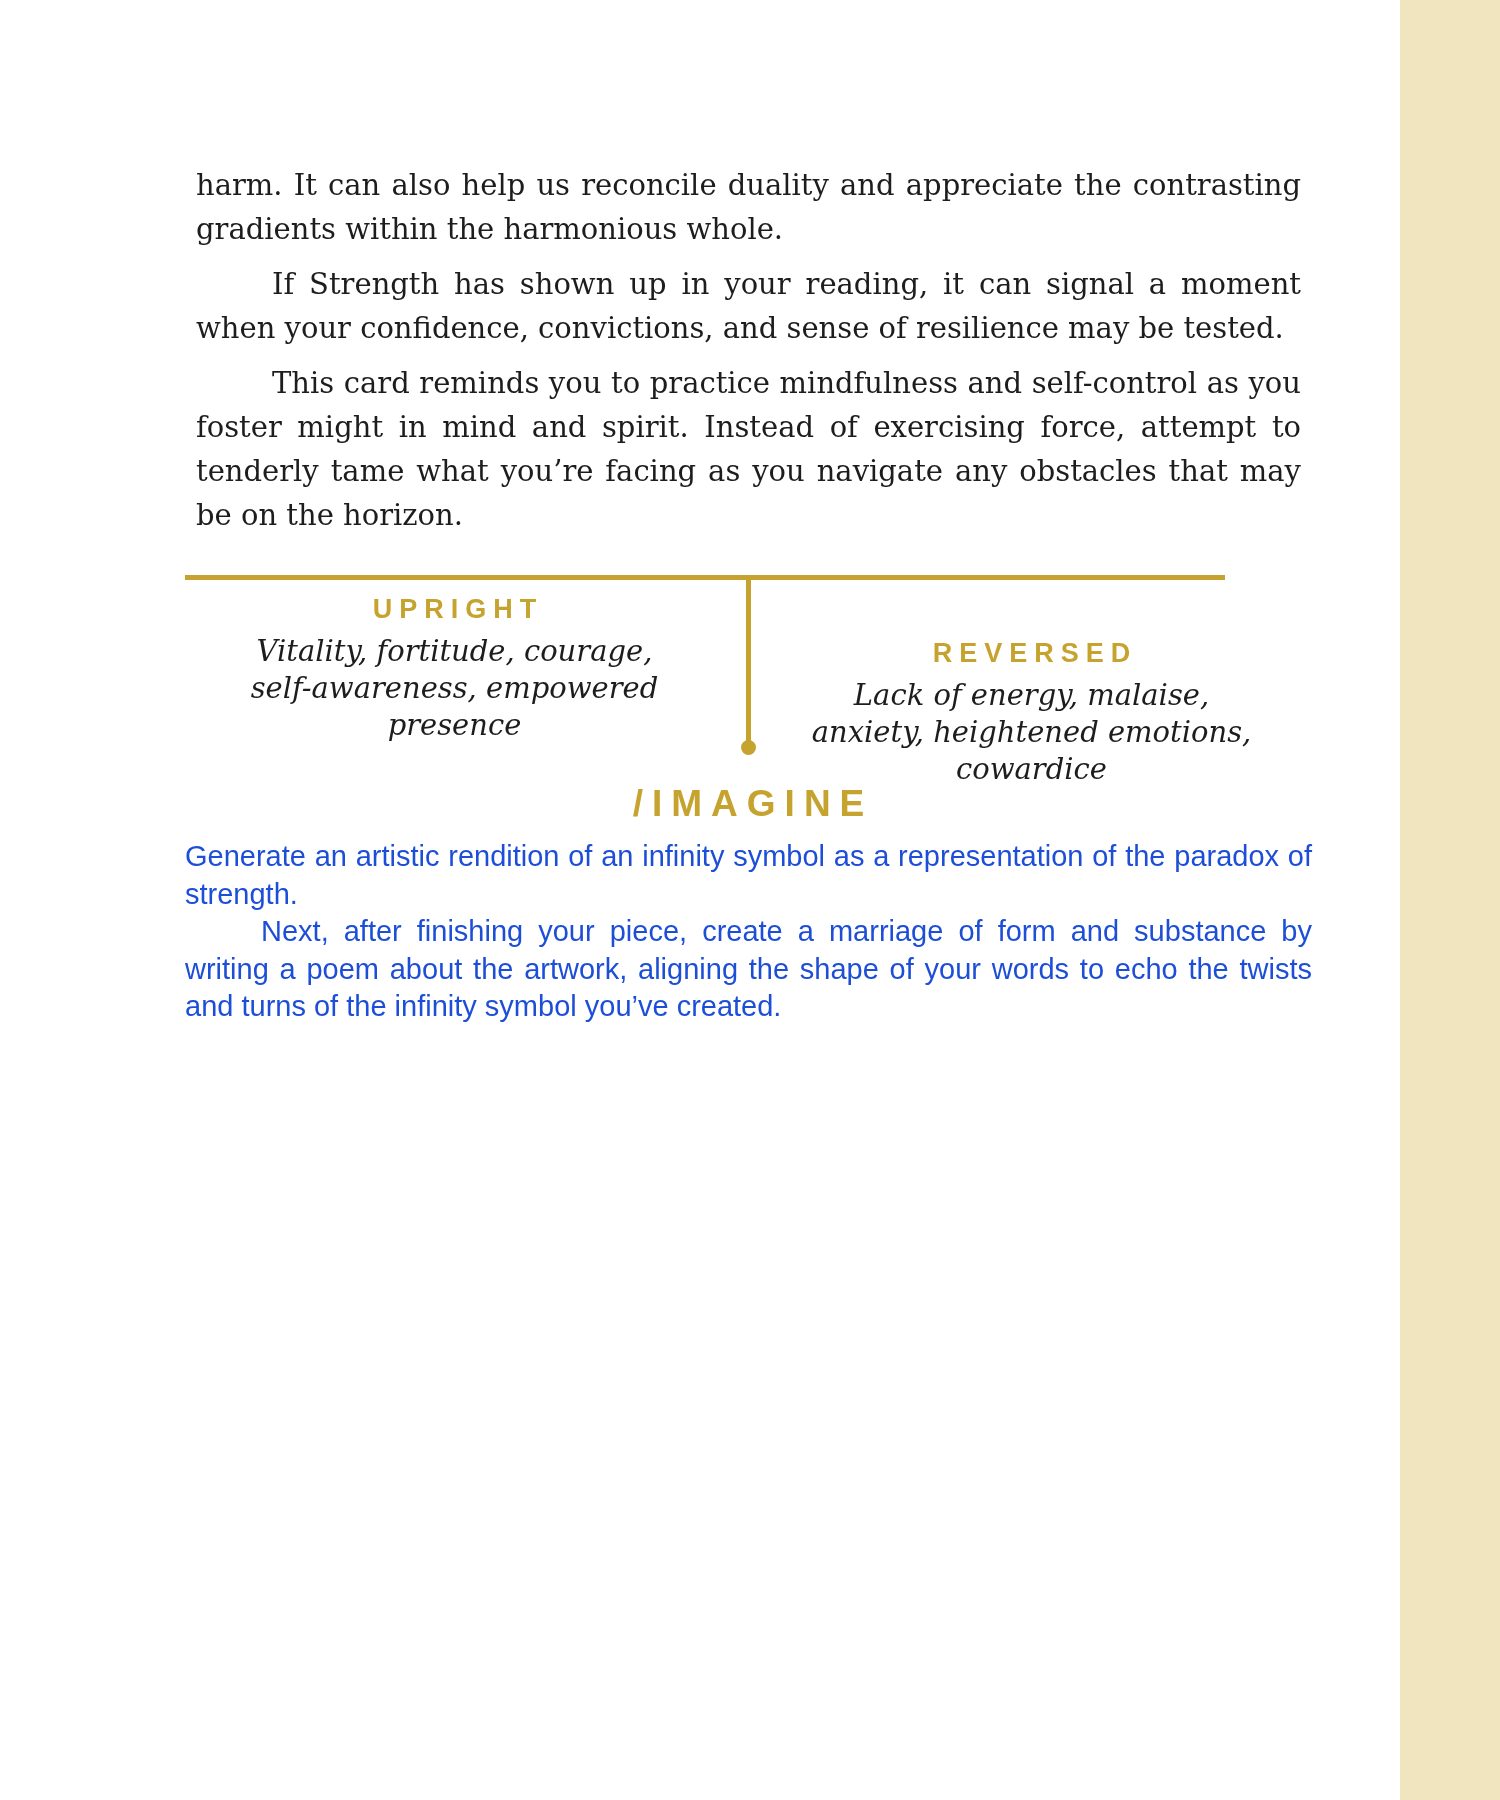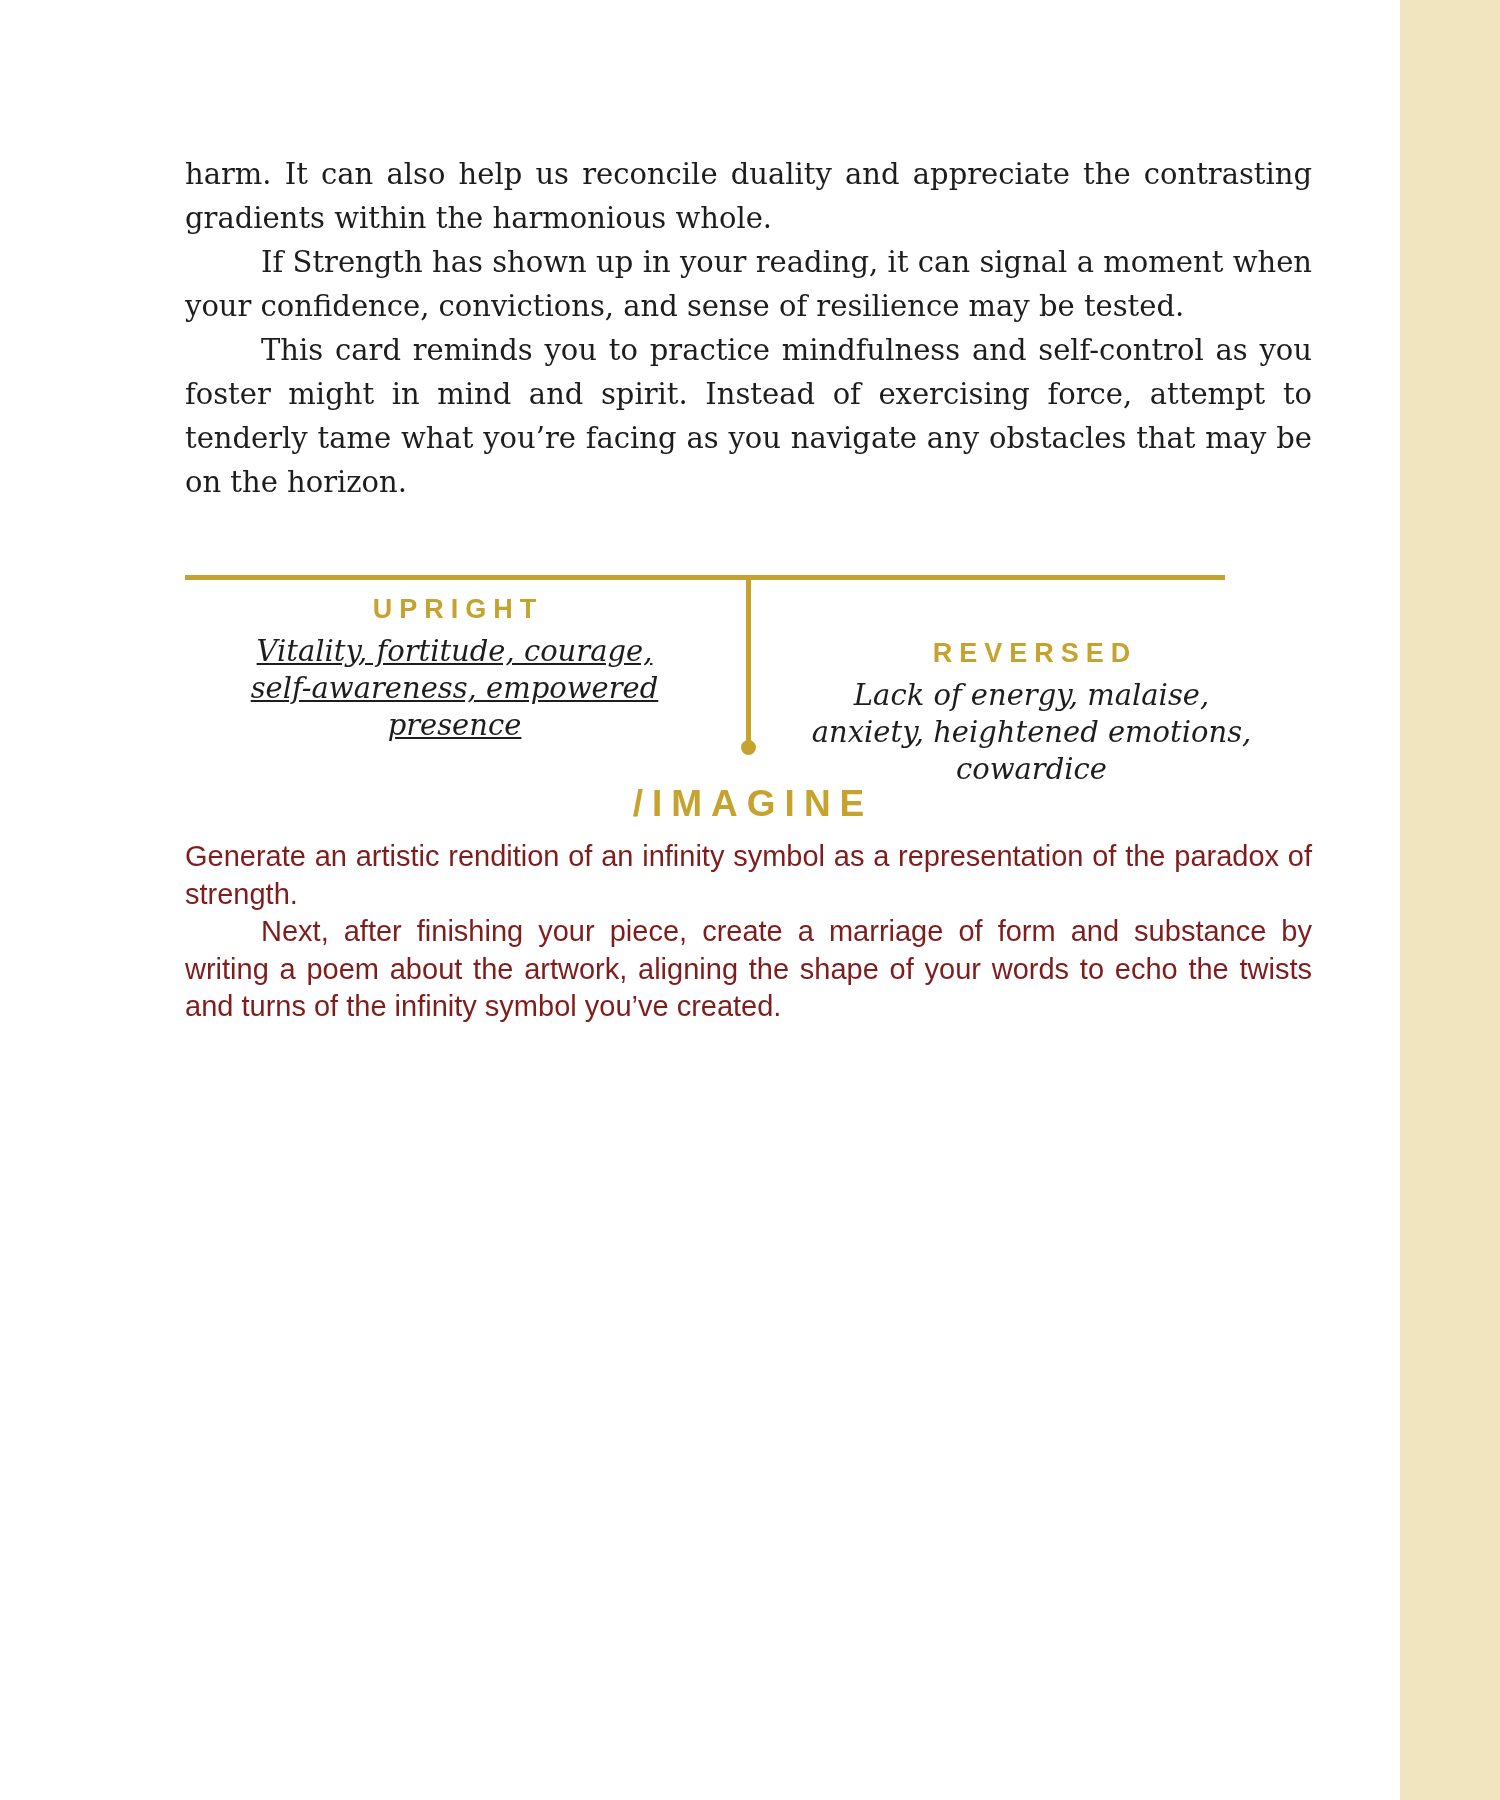--- a/index.html
+++ b/index.html
@@ -11,21 +11,21 @@
   .stripe {
     position:absolute; top:0; right:0; width:100px; height:1800px;
     background:#F1E5BF;
   }
   .body-text {
     position:absolute; left:185px; top:152px; width:1127px;
     font-family:"DejaVu Serif", serif;
     font-size:29px; line-height:44px; color:#1d1d1d;
     text-align:justify;
   }
-  .serif-p { margin:0; }
+  .serif-p { margin:11px; }
   .serif-p.indent { text-indent:76px; }
 
   .rule-h {
     position:absolute; left:185px; top:575px; width:1040px; height:5px;
     background:#C6A32F;
   }
   .rule-v {
     position:absolute; left:746px; top:575px; width:5px; height:167px;
     background:#C6A32F;
   }
@@ -41,34 +41,34 @@
     font-family:"Liberation Sans", sans-serif; font-weight:bold;
     font-size:27px; line-height:32px;
     letter-spacing:7px; text-indent:7px;
     color:#C6A32F;
   }
   .meaning-keywords {
     margin:8px auto 0;
     font-family:"DejaVu Serif", serif; font-style:italic;
     font-size:29px; line-height:37px; color:#1d1d1d;
   }
-  .col-upright  .meaning-keywords { width:420px;text-decoration:underline; }
+  .col-upright  .meaning-keywords { width:420px; }
   .col-reversed .meaning-keywords { width:460px; }
 
   .imagine-heading {
     position:absolute; left:185px; top:783px; width:1127px;
     text-align:center;
     font-family:"Liberation Sans", sans-serif; font-weight:bold;
     font-size:37px; letter-spacing:9px; text-indent:9px;
     color:#C6A32F;
   }
   .imagine-text {
     position:absolute; left:185px; top:838px; width:1127px;
     font-family:"Liberation Sans", sans-serif;
-    font-size:29px; line-height:37.5px; color:#7f1d1d;
+    font-size:29px; line-height:37.5px; color:#1d4ed8;
     text-align:justify;
   }
   .sans-p { margin:0; }
   .sans-p.indent-sans { text-indent:76px; }
 
   .page-number {
     position:absolute; left:185px; top:1688px; width:1127px;
     text-align:center;
     font-family:"Liberation Sans", sans-serif; font-weight:bold;
     font-size:29px; letter-spacing:13px; text-indent:13px;

